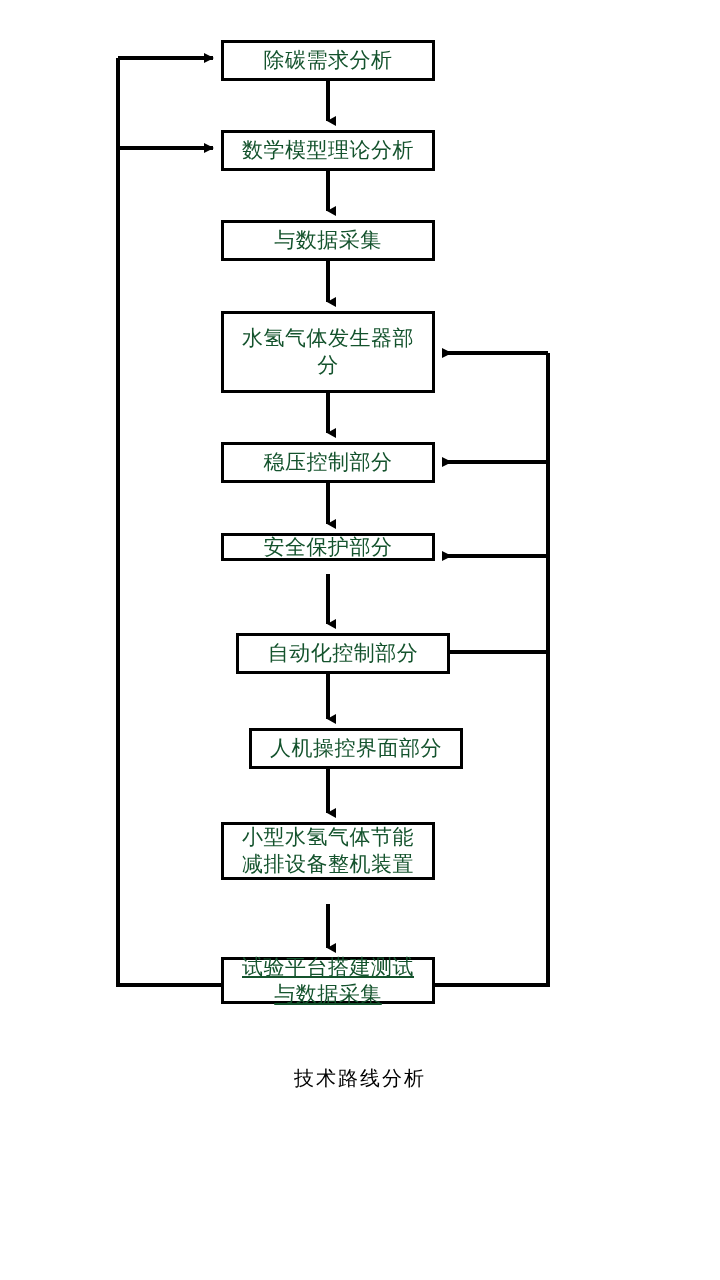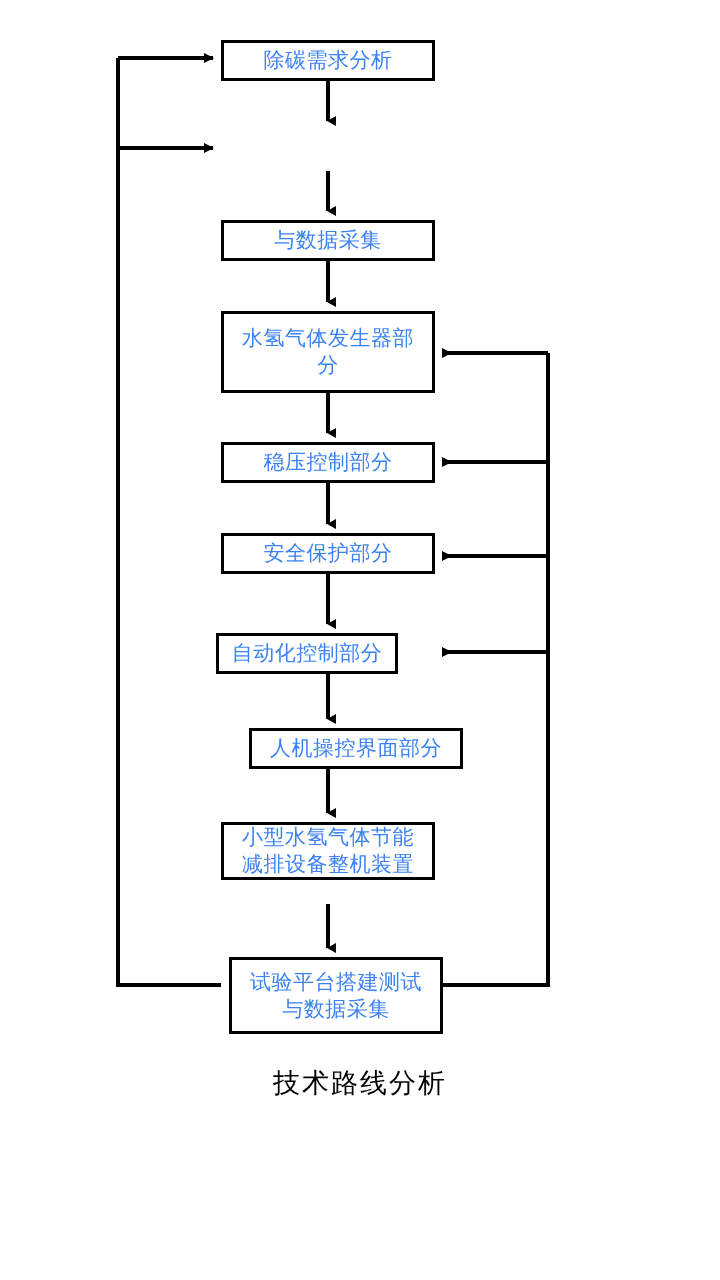--- a/index.html
+++ b/index.html
@@ -27,38 +27,38 @@
   }
   .node-box {
     position: absolute;
     box-sizing: border-box;
     border: 3px solid #000000;
     background: #ffffff;
     display: flex;
     align-items: center;
     justify-content: center;
     text-align: center;
-    color: #3b82f6;
+    color: #14532d;
     font-size: 21px;
     line-height: 1.28;
     letter-spacing: 0.5px;
     font-weight: 400;
     padding: 0 6px;
   }
   .node-label {
     display: block;
     white-space: pre-line;
   }
   .caption {
     position: absolute;
     left: 0;
     top: 1065px;
     width: 720px;
     text-align: center;
-    font-size: 27px;
+    font-size: 20px;
     letter-spacing: 2px;
     color: #000000;
   }
 </style>
 </head>
 <body>
 
 <div id="canvas">
 
   <svg id="flow-svg" viewBox="0 0 720 1280">
@@ -94,43 +94,46 @@
       <line x1="548" y1="353" x2="443" y2="353" marker-end="url(#arrow-left)"></line>
       <line x1="548" y1="462" x2="443" y2="462" marker-end="url(#arrow-left)"></line>
       <line x1="548" y1="556" x2="443" y2="556" marker-end="url(#arrow-left)"></line>
       <line x1="548" y1="652" x2="443" y2="652" marker-end="url(#arrow-left)"></line>
     </g>
   </svg>
 
   <div class="node-box" id="node-n1" style="left: 221px; top: 40px; width: 214px; height: 41px;">
     <span class="node-label">除碳需求分析</span>
   </div>
+  <div class="node-box" id="node-n2" style="left: 221px; top: 130px; width: 214px; height: 41px;">
+    <span class="node-label">数学模型理论分析</span>
+  </div>
   <div class="node-box" id="node-n3" style="left: 221px; top: 220px; width: 214px; height: 41px;">
     <span class="node-label">与数据采集</span>
   </div>
   <div class="node-box" id="node-n4" style="left: 221px; top: 311px; width: 214px; height: 82px;">
     <span class="node-label">水氢气体发生器部
 分</span>
   </div>
   <div class="node-box" id="node-n5" style="left: 221px; top: 442px; width: 214px; height: 41px;">
     <span class="node-label">稳压控制部分</span>
   </div>
-  <div class="node-box" id="node-n6" style="left: 221px; top: 533px; width: 214px; height: 41px;">
+  <div class="node-box" id="node-n6" style="left: 221px; top: 533px; width: 214px; height: 28px;">
     <span class="node-label">安全保护部分</span>
   </div>
-  <div class="node-box" id="node-n7" style="left: 216px; top: 633px; width: 182px; height: 41px;">
+  <div class="node-box" id="node-n7" style="left: 236px; top: 633px; width: 214px; height: 41px;">
     <span class="node-label">自动化控制部分</span>
   </div>
   <div class="node-box" id="node-n8" style="left: 221px; top: 728px; width: 214px; height: 41px; margin-left: 28px;">
     <span class="node-label">人机操控界面部分</span>
   </div>
   <div class="node-box" id="node-n9" style="left: 221px; top: 822px; width: 214px; height: 58px;">
     <span class="node-label">小型水氢气体节能
 减排设备整机装置</span>
   </div>
-  <div class="node-box" id="node-n10" style="left: 229px; top: 957px; width: 214px; height: 77px;">
+  <div class="node-box" id="node-n10" style="left: 221px; top: 957px; width: 214px; height: 47px; text-decoration: underline;">
     <span class="node-label">试验平台搭建测试
 与数据采集</span>
   </div>
 
   <div class="caption">技术路线分析</div>
 
 </div>
 
 </body></html>

